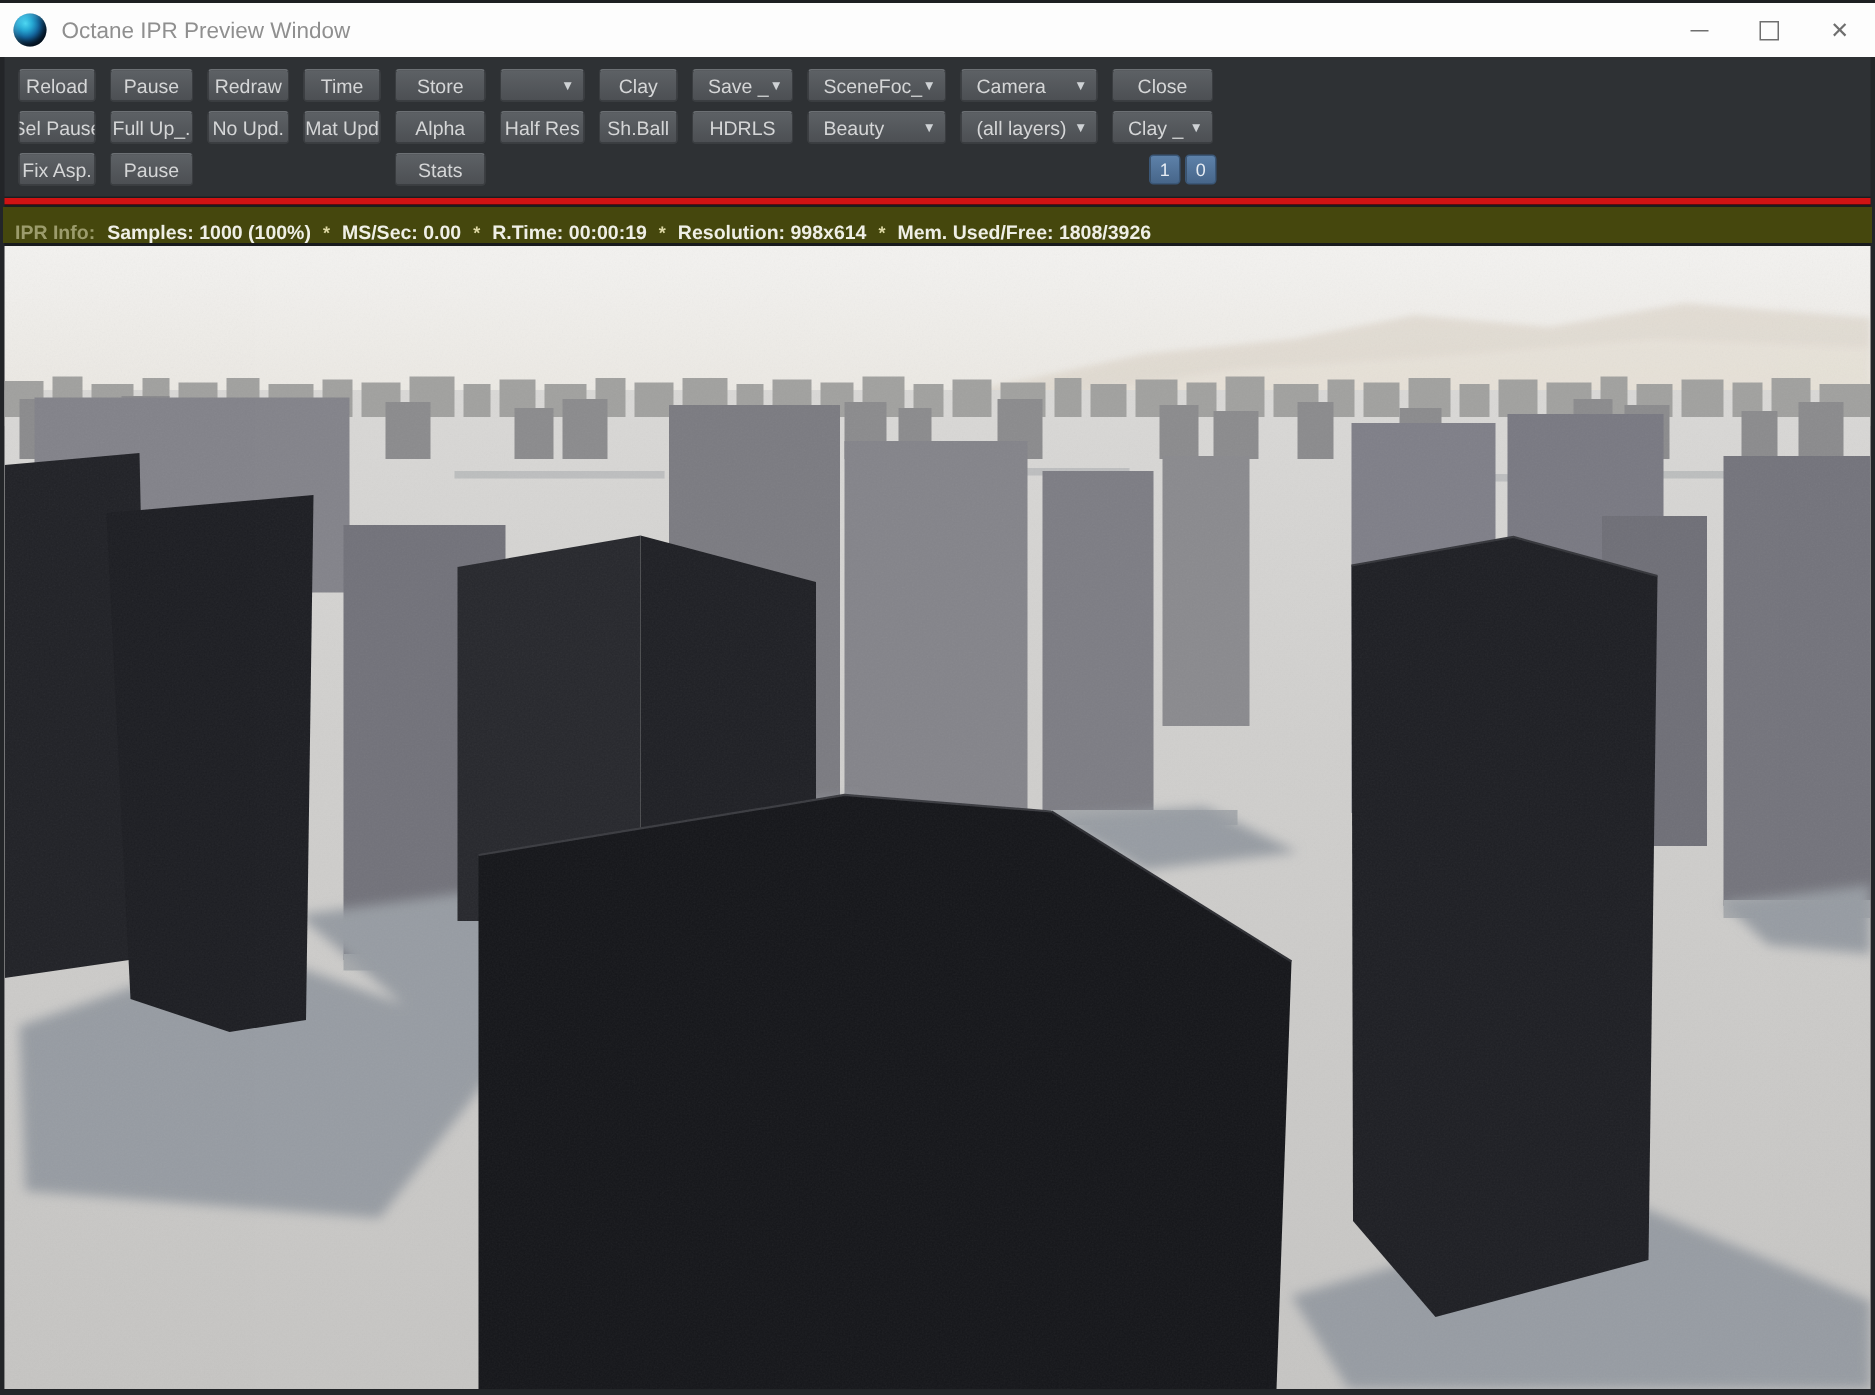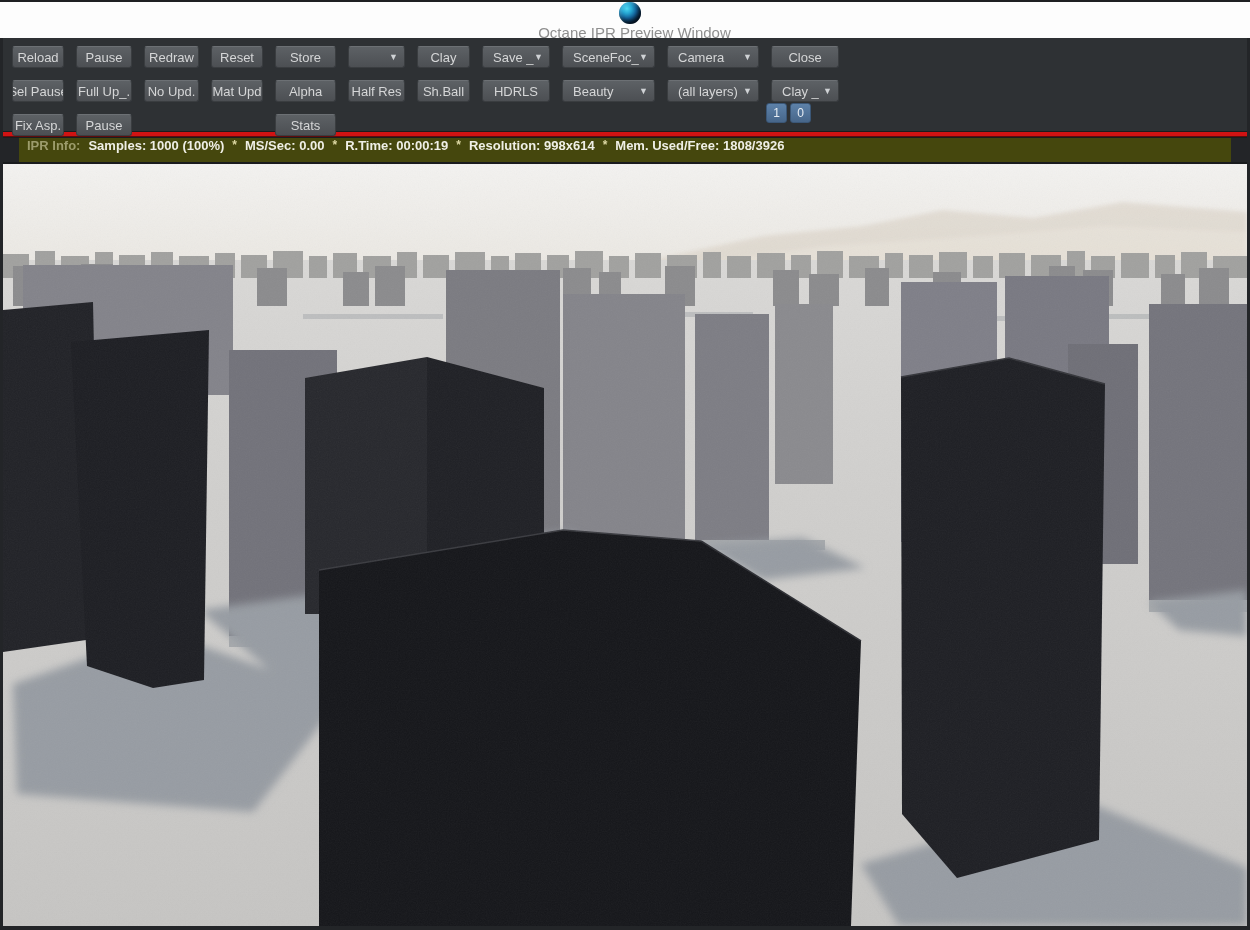--- a/index.html
+++ b/index.html
@@ -1,49 +1,49 @@
 <!DOCTYPE html>
 <html><head>
 <meta charset="utf-8">
 <style>
   html,body{margin:0;padding:0;background:#17191b;font-family:"Liberation Sans",sans-serif;}
   .window{position:relative;width:1250px;height:930px;background:#232528;overflow:hidden;}
 
   
-  .titlebar{height:36px;border-top:2px solid #1e2022;background:#fdfdfd;display:flex;align-items:center;padding-left:9px;box-sizing:content-box;flex-direction:column;}
+  .titlebar{height:36px;border-top:2px solid #1e2022;background:#fdfdfd;display:flex;align-items:center;padding-left:9px;box-sizing:content-box;}
   .logo{width:22px;height:22px;border-radius:50%;flex:0 0 auto;
     background:radial-gradient(circle at 36% 30%,#4fd8f2 0%,#27a9d4 22%,#14649c 45%,#0a2c4e 68%,#071220 90%);
     box-shadow:inset -2px -3px 4px rgba(0,0,0,.55), inset 2px 2px 3px rgba(120,230,255,.35);}
   .title{margin-left:10px;font-size:15px;color:#8f8f8f;}
   .wctrl{margin-left:auto;display:flex;height:100%;}
   .wbtn{width:47px;display:flex;align-items:center;justify-content:center;color:#6f6f6f;}
   .min-bar{width:12px;height:1px;background:#6f6f6f;}
   .max-box{width:11px;height:11px;border:1px solid #6f6f6f;}
   .close-x{font-size:15px;line-height:1;}
 
   
   .toolbar{position:relative;height:93px;background:#2e3134;margin:0 3px;}
   .tgrid{position:absolute;left:9px;top:8px;display:grid;
     grid-template-columns:52px 56px 55px 52px 61px 57px 53px 68px 93px 92px 68px;
-    grid-auto-rows:22px;column-gap:9px;row-gap:6px;gap:12px;}
+    grid-auto-rows:22px;column-gap:9px;row-gap:6px;}
   .tb{position:relative;display:flex;align-items:center;justify-content:center;
     background:linear-gradient(#5d6165,#4c4f53);
     border:1px solid #3a3d40;border-top-color:#6c7074;border-radius:3px;
     color:#d5d6d7;font-size:13px;box-sizing:border-box;padding:0 4px;cursor:default;white-space:nowrap;overflow:hidden;}
   .tb.dd{justify-content:flex-start;padding-left:10px;padding-right:18px;}
   .tb .arr{position:absolute;right:6px;top:50%;transform:translateY(-52%);font-size:9px;color:#cfd2d5;}
   .col5{grid-column:5;justify-content:center;}
   .toggles{position:absolute;left:763px;top:65px;display:flex;gap:3px;}
   .tg{width:21px;height:20px;display:flex;align-items:center;justify-content:center;
     background:linear-gradient(#5d81a9,#47668a);border:1px solid #3b5777;border-radius:3px;
     color:#e6ecf3;font-size:12px;box-sizing:border-box;}
 
   
   .redline{height:7px;margin:0 3px;background:linear-gradient(#1b1d1f 0 1px,#d01313 1px 5px,#5f0c0c 5px 6px,#1b1d1f 6px 7px);}
-  .statusbar{height:24px;margin:0 19px;background:#45470d;display:flex;align-items:flex-start;gap:8px;
+  .statusbar{height:24px;margin:0 2px;background:#45470d;display:flex;align-items:flex-end;gap:8px;
     font-size:13px;font-weight:700;color:#efefe6;padding-left:8px;white-space:nowrap;}
   .sb-label{color:#9c9c6c;}
   .sb-sep{color:#ddd8a4;font-size:12px;}
   .gap{height:2px;margin:0 3px;background:#191b1d;}
 
   
   .viewport{position:relative;height:762px;margin:0 3px;background:#cbcac8;overflow:hidden;}
   .viewport svg{display:block;}
 </style>
 </head>
@@ -73,21 +73,21 @@
       <button class="tb">
           <span>Reload</span>
         </button>
       <button class="tb">
           <span>Pause</span>
         </button>
       <button class="tb">
           <span>Redraw</span>
         </button>
       <button class="tb">
-          <span>Reset</span>
+          <span>Time</span>
         </button>
       <button class="tb">
           <span>Store</span>
         </button>
       <button class="tb dd">
           <span></span>
           <span class="arr">▼</span>
         </button>
       <button class="tb">
           <span>Clay</span>

